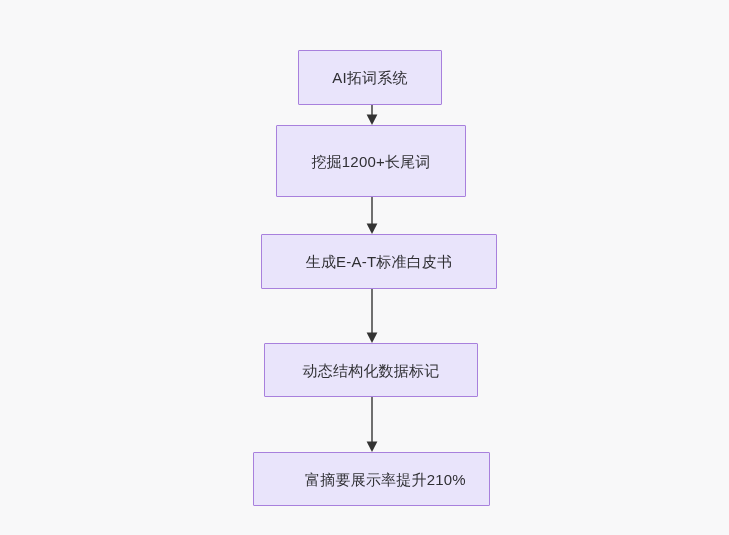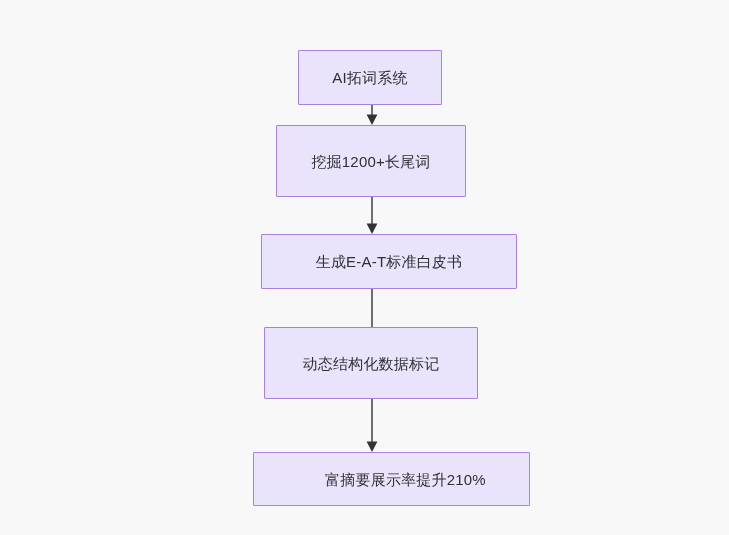--- a/index.html
+++ b/index.html
@@ -75,25 +75,25 @@
   </div>
 
   <div class="node" style="left:298px; top:15px; width:144px; height:55px;margin-top:35px;">
     <span>AI拓词系统</span>
   </div>
 
   <div class="node" style="left:276px; top:125px; width:190px; height:72px;">
     <span>挖掘1200+长尾词</span>
   </div>
 
-  <div class="node" style="left:261px; top:234px; width:256px; height:55px;">
+  <div class="node" style="left:261px; top:234px; width:236px; height:55px;">
     <span>生成E-A-T标准白皮书</span>
   </div>
 
-  <div class="node" style="left:264px; top:327px; width:214px; height:72px;">
+  <div class="node" style="left:264px; top:343px; width:214px; height:54px;">
     <span>动态结构化数据标记</span>
   </div>
 
-  <div class="node" style="left:253px; top:452px; width:277px; height:54px;padding-left:28px;">
+  <div class="node" style="left:253px; top:452px; width:237px; height:54px;padding-left:28px;">
     <span>富摘要展示率提升210%</span>
   </div>
 
 </div>
 
 </body></html>

